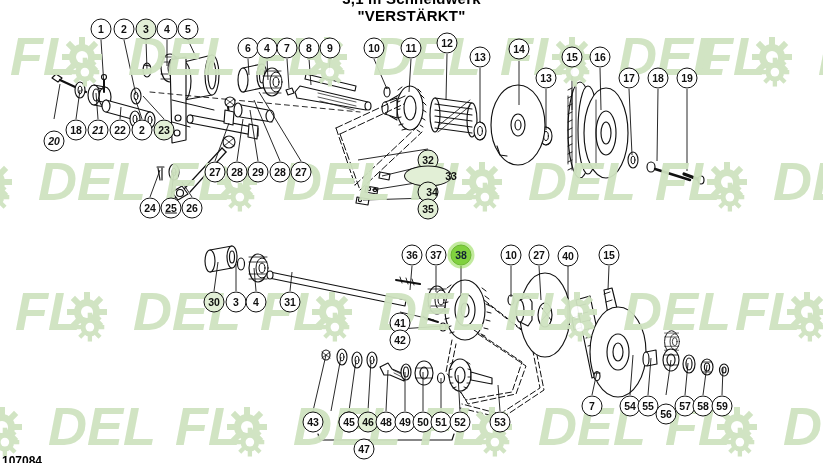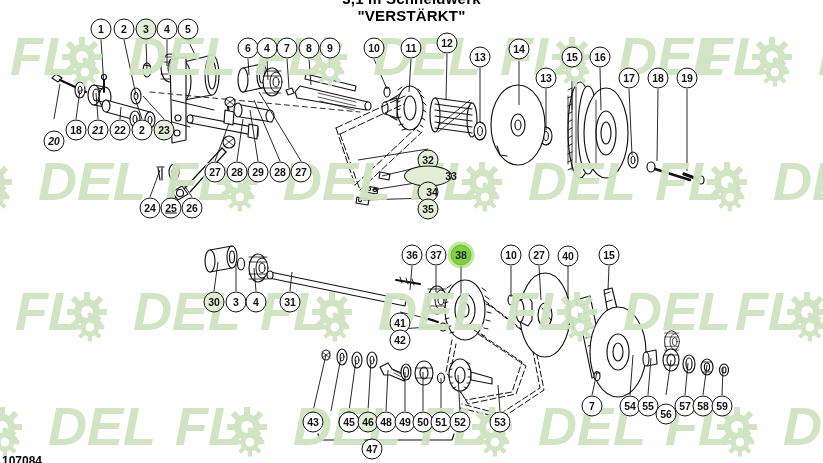--- a/index.html
+++ b/index.html
@@ -591,21 +591,21 @@
       <div class="cal" style="left: 609px; top: 255px;">15</div>
       <div class="cal" style="left: 313px; top: 422px;">43</div>
       <div class="cal" style="left: 349px; top: 422px; text-decoration: underline;">44</div>
       <div class="cal" style="left: 349px; top: 422px;">45</div>
       <div class="cal tinted" style="left: 368px; top: 422px; text-align: right;">46</div>
       <div class="cal" style="left: 386px; top: 422px;">48</div>
       <div class="cal" style="left: 405px; top: 422px;">49</div>
       <div class="cal" style="left: 423px; top: 422px;">50</div>
       <div class="cal" style="left: 441px; top: 422px;">51</div>
       <div class="cal" style="left: 460px; top: 422px;">52</div>
-      <div class="cal" style="left: 372px; top: 449px;">47</div>
+      <div class="cal" style="left: 364px; top: 449px;">47</div>
       <div class="cal" style="left: 500px; top: 422px;">53</div>
       <div class="cal" style="left: 592px; top: 406px;">7</div>
       <div class="cal" style="left: 630px; top: 406px;">54</div>
       <div class="cal" style="left: 648px; top: 406px;">55</div>
       <div class="cal" style="left: 666px; top: 406px; margin-top: 8px;">56</div>
       <div class="cal" style="left: 685px; top: 406px;">57</div>
       <div class="cal" style="left: 703px; top: 406px;">58</div>
       <div class="cal" style="left: 722px; top: 406px;">59</div>
     </div>
 

